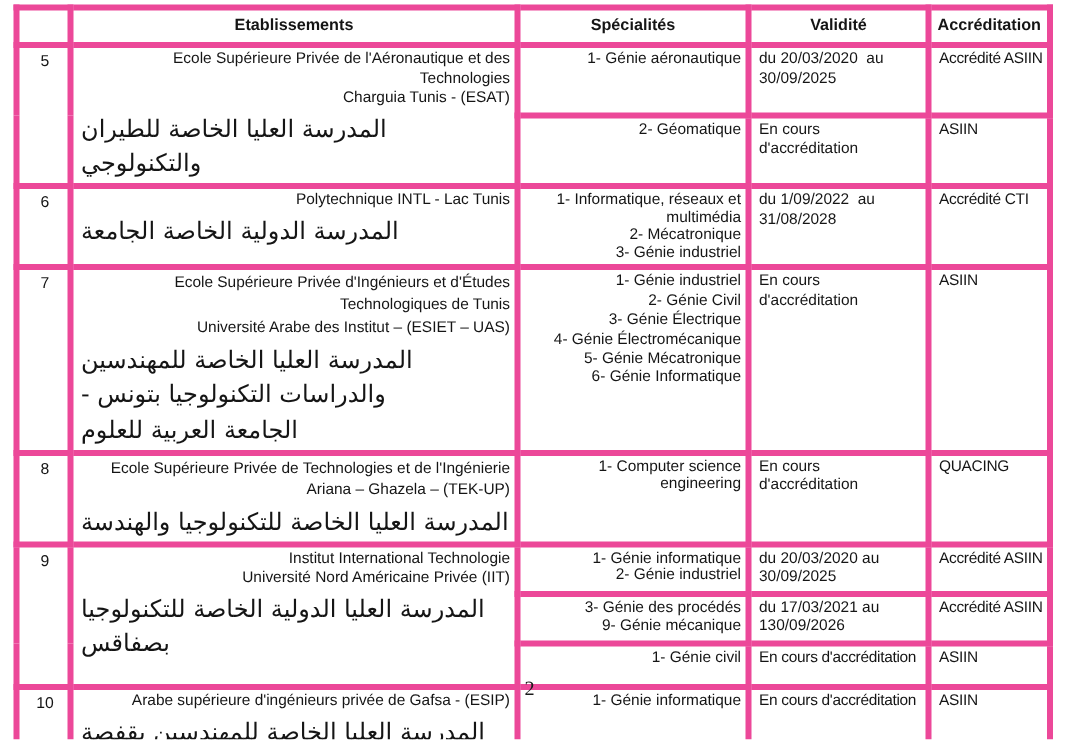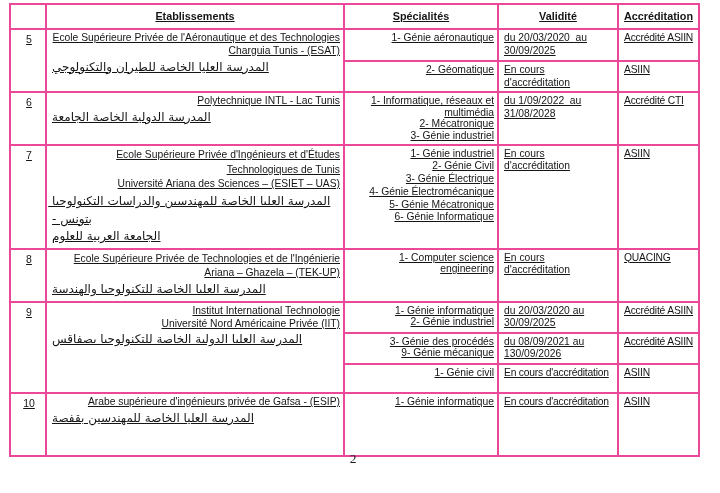--- a/index.html
+++ b/index.html
@@ -16,48 +16,47 @@
     width:689px;
     border-collapse:collapse;
     table-layout:fixed;
   }
   .acc-table col.c-num{width:36px;}
   .acc-table col.c-etab{width:298px;}
   .acc-table col.c-spec{width:154px;}
   .acc-table col.c-val{width:120px;}
   .acc-table col.c-accr{width:81px;}
   .acc-table th,.acc-table td{
-    border:2px solid #ec4899;
+    border:4px solid #ec4899;
     vertical-align:top;
     padding:2px 3px 2px 5px;
     font-size:10.3px;
     line-height:1.24;
     overflow:hidden;
-    text-decoration:underline;
   }
   .acc-table th{
     text-align:center;
     vertical-align:middle;
     font-weight:bold;
     font-size:10.8px;
     padding:2px 1px;
   }
   td.num{
     text-align:center;
     padding-top:3px;
     font-size:10.5px;
   }
   .pre{white-space:pre-wrap;}
   .etab-fr{white-space:pre-wrap;line-height:1.25;text-align:right;}
   .ar{
     direction:rtl;
     text-align:left;
     white-space:pre-wrap;
     font-family:"DejaVu Sans",sans-serif;
-    font-size:12px;
+    font-size:16px;
     line-height:1.45;
     margin-top:1px;
   }
   td.spec .pre{line-height:1.13;text-align:right;}
   td.val .pre{line-height:1.22;}
   .nw{white-space:nowrap;letter-spacing:-0.2px;}
   .pageno{
     position:absolute;
     left:0;top:451px;width:706px;
     text-align:center;
@@ -133,21 +132,21 @@
 31/08/2028</div>
           </td>
       <td class="accr nw">Accrédité CTI</td>
     </tr>
 
     <tr style="height:79px">
       <td class="num">7</td>
       <td>
         <div class="etab-fr" style="line-height:1.45">Ecole Supérieure Privée d'Ingénieurs et d'Études
 Technologiques de Tunis
-Université Ariana des Sciences – (ESIET – UAS)</div>
+Université Arabe des Institut – (ESIET – UAS)</div>
         <div class="ar">المدرسة العليا الخاصة للمهندسين والدراسات التكنولوجيا بتونس -
 الجامعة العربية للعلوم</div>
       </td>
       <td class="spec">
             <div class="pre" style="line-height:1.24">1- Génie industriel
 2- Génie Civil
 3- Génie Électrique
 4- Génie Électromécanique
 5- Génie Mécatronique
 6- Génie Informatique</div>
@@ -193,21 +192,21 @@
 30/09/2025</div>
           </td>
       <td class="accr nw">Accrédité ASIIN</td>
     </tr>
     <tr style="height:30px">
       <td class="spec">
             <div class="pre">3- Génie des procédés
 9- Génie mécanique</div>
           </td>
       <td class="val">
-            <div class="pre">du 08/09/2021 au
+            <div class="pre">du 17/03/2021 au
 130/09/2026</div>
           </td>
       <td class="accr nw">Accrédité ASIIN</td>
     </tr>
     <tr style="height:29px">
       <td class="spec">
             <div class="pre">1- Génie civil</div>
           </td>
       <td class="val nw">En cours d'accréditation</td>
       <td class="accr nw">ASIIN</td>

